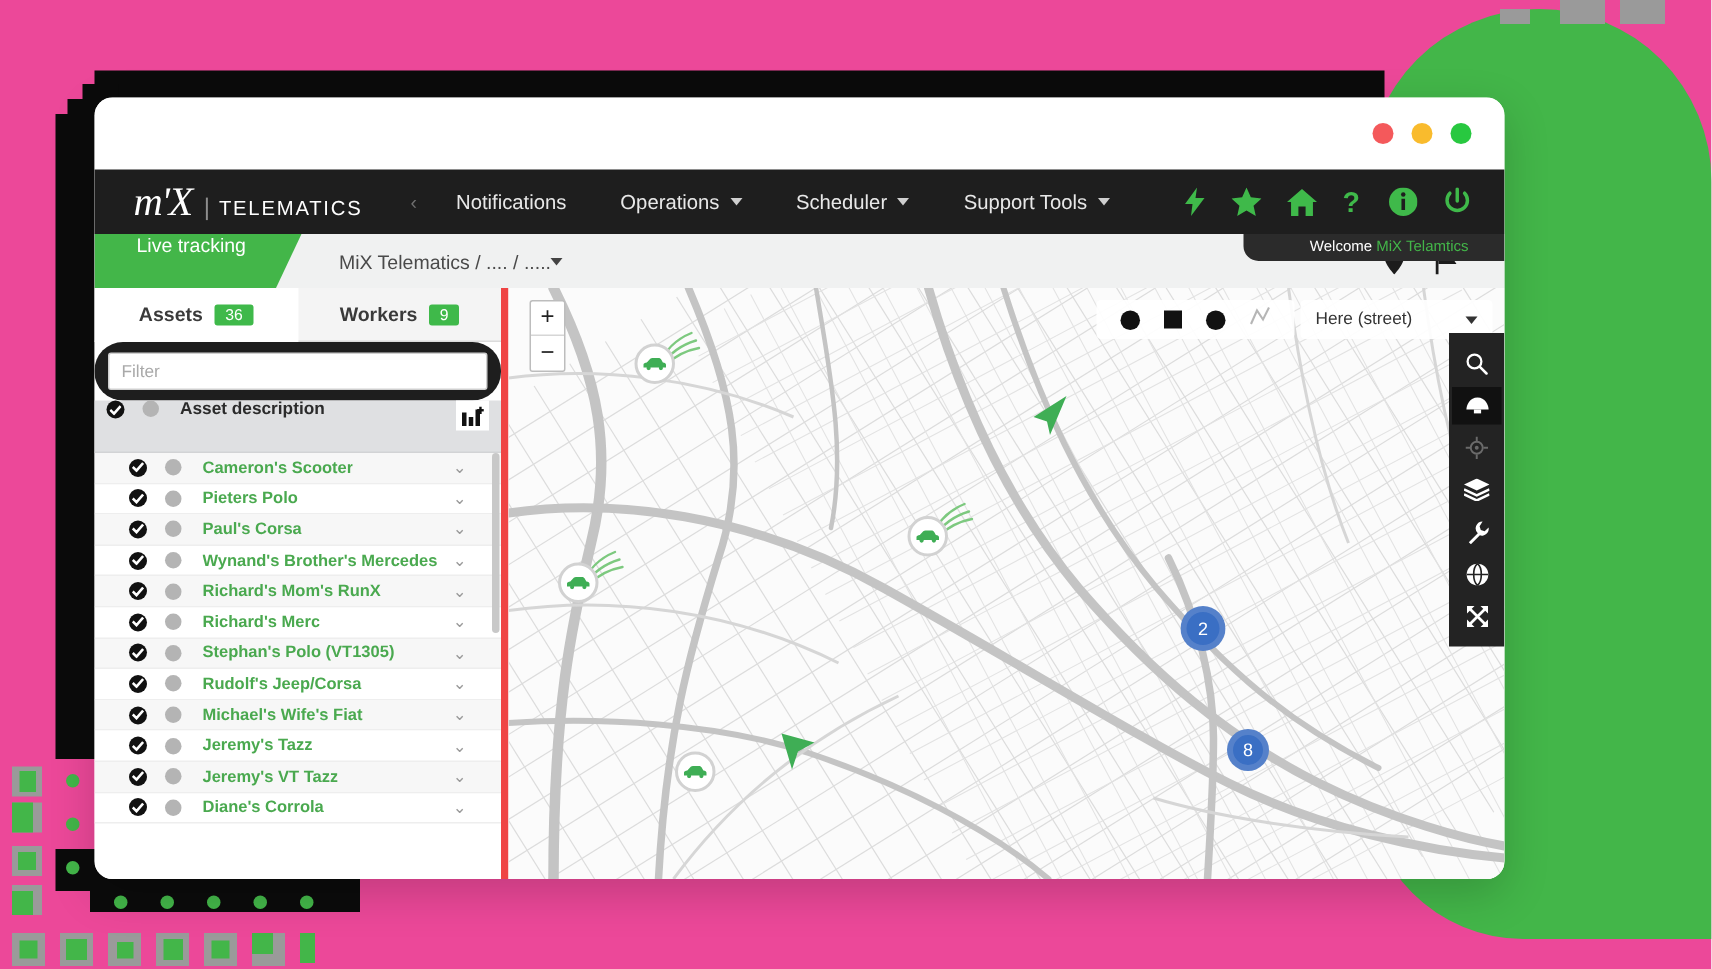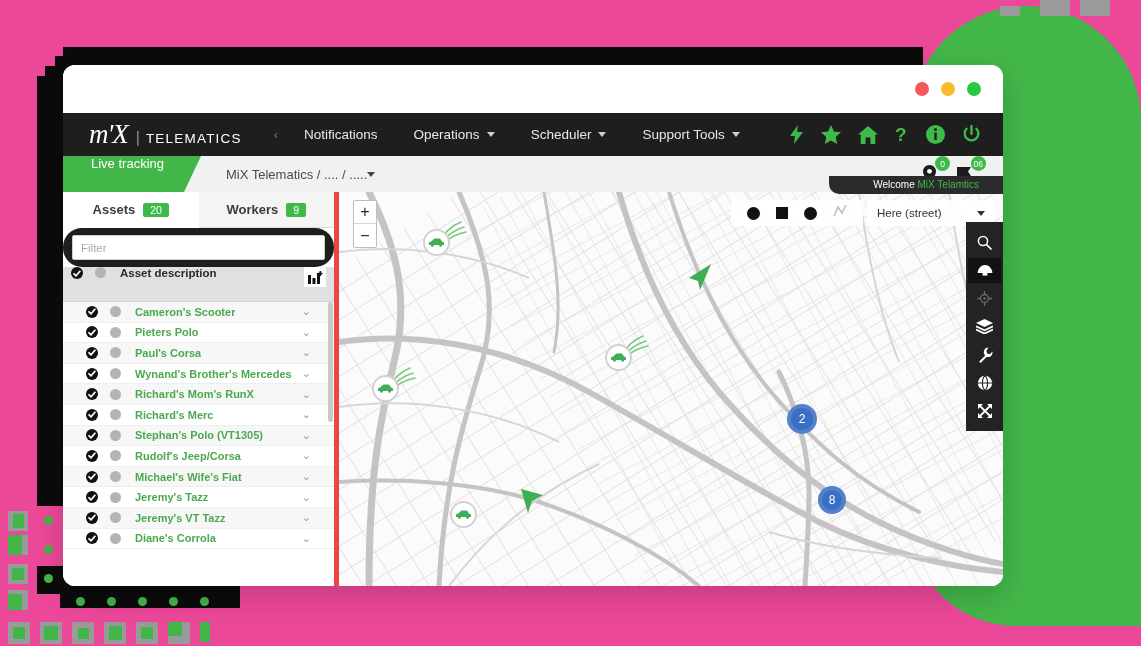--- a/index.html
+++ b/index.html
@@ -64,21 +64,20 @@
   .caret { width:0;height:0;border-left:4.5px solid transparent;border-right:4.5px solid transparent;border-top:5px solid #cfcfcf; display:inline-block; }
 
   .nav-right { margin-left:auto; display:flex; align-items:center; gap: 17px; padding-right: 22px; }
   .hicon { color:#3fb94a; display:flex; align-items:center; justify-content:center; }
   .welcome-tab {
     position:absolute; right: 0px; top: 43px;
     background: #2b2b2b; color:#43b649; font-size: 10px;
     padding: 3px 24px 4px 44px;
     border-bottom-left-radius: 10px;
     z-index: 5;
-    margin-top: 20px;
   }
   .welcome-tab b { color:#ffffff; font-weight:normal; }
 
   
   .subbar { height: 36px; background:#f0f1f1; position:relative; display:flex; align-items:center; }
   .livetab {
     background:#43b649; color:#fff; font-size:13px;
     height:36px; display:flex; padding: 0 20px 0 28px;
     position:relative;
   }
@@ -348,21 +347,21 @@
         </div>
       </div>
     </div>
 
     <div class="content">
 
       <div class="sidebar">
         <div class="tabs">
           <div class="tab active">
             <span>Assets</span>
-            <span class="cnt">20</span>
+            <span class="cnt">36</span>
           </div>
           <div class="tab">
             <span>Workers</span>
             <span class="cnt">9</span>
           </div>
         </div>
 
         <div class="filterbar">
           <input class="filter-input" type="text" placeholder="Filter" style="">
         </div>

